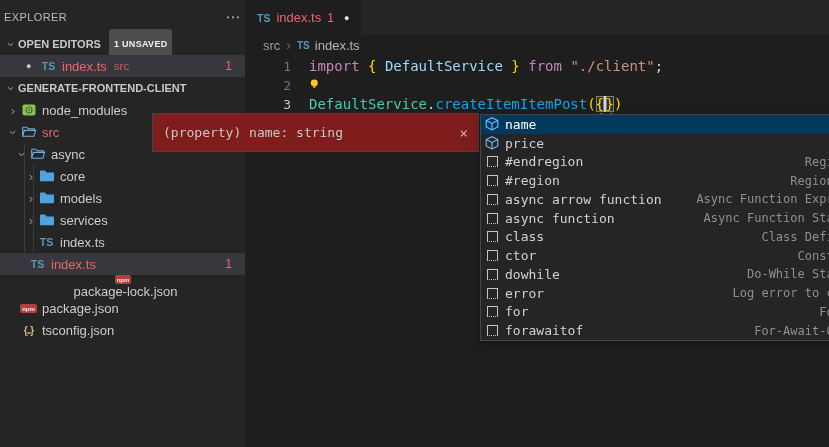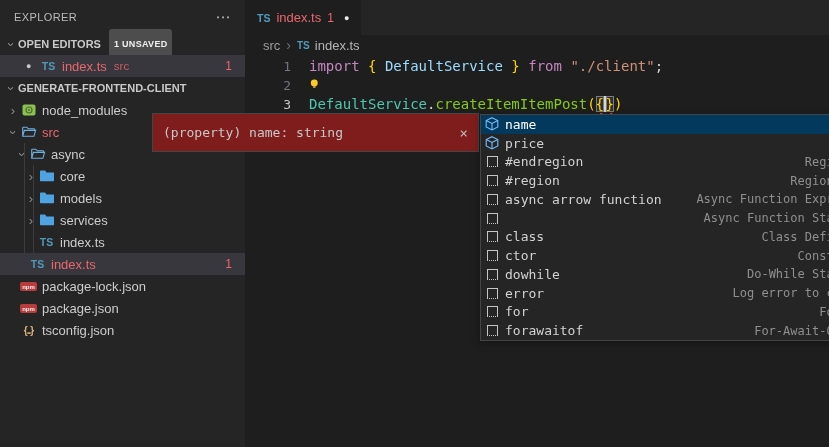--- a/index.html
+++ b/index.html
@@ -2,21 +2,21 @@
 <html><head>
 <meta charset="utf-8">
 <style>
   * { margin:0; padding:0; box-sizing:border-box; }
   html,body { width:829px; height:447px; overflow:hidden; background:#1e1e1e;
               font-family:"Liberation Sans", sans-serif; }
   #app { position:relative; width:829px; height:447px; }
 
   
   #sidebar { position:absolute; left:0; top:0; width:245px; height:447px; background:#252526; color:#cccccc; }
-  .explorer-header { height:33px; display:flex; align-items:center; padding:0 14px; font-size:11px; color:#bbbbbb; letter-spacing:.4px; }
+  .explorer-header { height:33px; display:flex; align-items:center; padding:0 4px; font-size:11px; color:#bbbbbb; letter-spacing:.4px; }
   .explorer-header .menu { margin-left:auto; color:#c5c5c5; font-size:15px; cursor:pointer; }
   .section-header { height:22px; display:flex; align-items:center; font-size:11px; font-weight:700; color:#c9c9c9; padding-left:4px; }
   .section-header .chev { width:14px; text-align:center; }
   .badge-unsaved { margin-left:8px; background:#4d4d4d; color:#f0f0f0; font-size:9px; font-weight:700; padding:10px 5px; border-radius:3px; letter-spacing:.3px; }
   .chev { display:inline-block; width:14px; color:#8a8a8a; font-size:13px; font-weight:400; text-align:center; flex:none; }
   .chev.expanded { transform:rotate(90deg); }
   .row { display:flex; align-items:center; height:22px; font-size:13px; color:#cccccc; position:relative; cursor:pointer; }
   .row.selected { background:#37373d; }
   .row .icon { width:17px; margin-right:5px; display:flex; align-items:center; justify-content:center; flex:none; }
   .row .label { white-space:nowrap; }
@@ -40,21 +40,21 @@
   .tab .t-badge { font-size:12px; }
   .tab .t-dot { color:#ececec; font-size:9px; margin-left:4px; }
   #breadcrumb { height:20px; display:flex; align-items:center; gap:6px; padding-left:18px; font-size:13px; color:#9d9d9d; }
   #breadcrumb .sep { color:#6f6f6f; font-size:14px; }
   #breadcrumb .file { color:#b5b5b5; display:flex; align-items:center; gap:5px; }
   #code { margin-top:2px; font-family:"DejaVu Sans Mono", monospace; font-size:14px; }
   .codeline { display:flex; height:19px; line-height:19px; }
   .gutter { width:46px; text-align:right; color:#6e7681; font-size:13px; flex:none; }
   .gutter.active { color:#c6c6c6; }
   .content { padding-left:18px; white-space:pre; }
-  .tk-kw{color:#c586c0}.tk-type{color:#4ec9b0}.tk-fn{color:#84cc16}
+  .tk-kw{color:#c586c0}.tk-type{color:#4ec9b0}.tk-fn{color:#0ea5e9}
   .tk-var{color:#9cdcfe}.tk-str{color:#ce9178}.tk-plain{color:#d4d4d4}.tk-bracket{color:#ffd700}
   .match { outline:1px solid #7e7e7e; outline-offset:-1px; background:rgba(128,128,128,.18); }
   .errsq { text-decoration:underline wavy #f14c4c 1px; text-underline-offset:3px; }
   .cursor { display:inline-block; width:1.5px; height:16px; background:#d7d7d7; vertical-align:-3px; }
 
   
   #hover { position:absolute; left:152px; top:113px; width:327px; height:39px; background:#7f1d1d;
            border:1px solid #454545; display:flex; align-items:center; padding:0 10px;
            font-family:"DejaVu Sans Mono", monospace; font-size:13px; color:#c8c8c8; z-index:5; }
   #hover .close { margin-left:auto; color:#bdbdbd; font-size:14px; cursor:pointer; }
@@ -177,21 +177,21 @@
           <span class="label">index.ts</span>
         </div>
         <div class="row selected" style="padding-left: 15px;">
           <span class="chev"></span>
           <span class="icon">
             <span class="ic-ts">TS</span>
           </span>
           <span class="label err-text">index.ts</span>
           <span class="badge err-text">1</span>
         </div>
-        <div class="row" style="padding-left: 6px;">
+        <div class="row" style="padding-left: 6px; flex-direction: column;">
           <span class="chev"></span>
           <span class="icon">
             <span class="ic-npm">npm</span>
           </span>
           <span class="label">package-lock.json</span>
         </div>
         <div class="row" style="padding-left: 6px;">
           <span class="chev"></span>
           <span class="icon">
             <span class="ic-npm">npm</span>
@@ -294,20 +294,21 @@
         <span class="s-icon">
           <span class="ic-snippet"></span>
         </span>
         <span>async arrow function</span>
         <span class="s-detail">Async Function Expression</span>
       </div>
       <div class="s-row">
         <span class="s-icon">
           <span class="ic-snippet"></span>
         </span>
+        <span>async function</span>
         <span class="s-detail">Async Function Statement</span>
       </div>
       <div class="s-row">
         <span class="s-icon">
           <span class="ic-snippet"></span>
         </span>
         <span>class</span>
         <span class="s-detail">Class Definition</span>
       </div>
       <div class="s-row">

